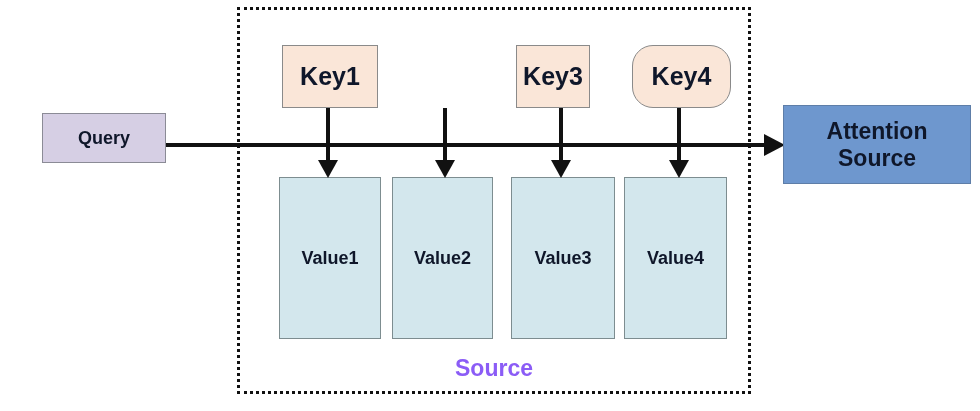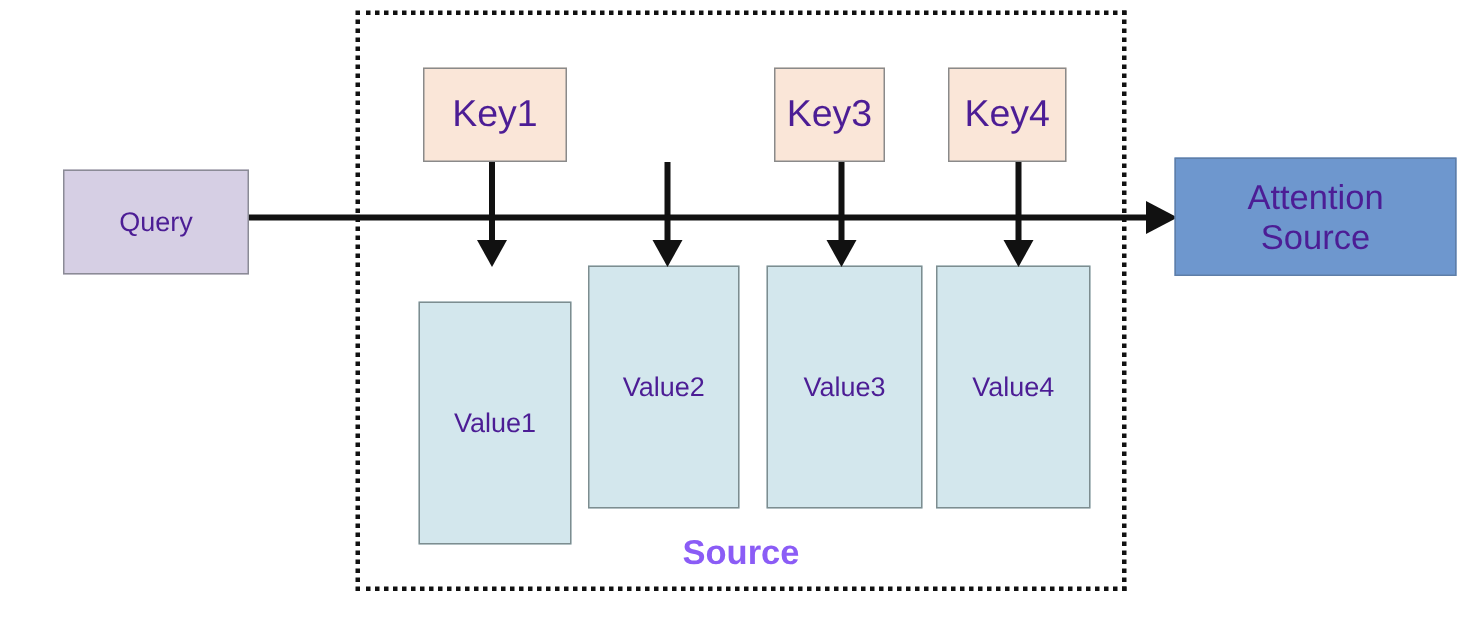--- a/index.html
+++ b/index.html
@@ -18,22 +18,22 @@
     overflow: hidden;
   }
 
   .box {
     position: absolute;
     box-sizing: border-box;
     display: flex;
     align-items: center;
     justify-content: center;
     text-align: center;
-    font-weight: normal;
-    color: #4c1d95;
+    font-weight: bold;
+    color: #0f172a;
     line-height: 1.15;
     user-select: none;
   }
 
   
   #source-region {
     position: absolute;
     left: 237px;
     top: 7px;
     width: 514px;
@@ -72,21 +72,21 @@
     height: 162px;
   }
 
   
   #query-box {
     background: #d6cfe4;
     border: 1.5px solid #8b8b96;
     left: 42px;
     top: 113px;
     width: 124px;
-    height: 70px;
+    height: 50px;
     font-size: 18px;
   }
 
   
   #attention-value-box {
     background: #6e97ce;
     border: 1.5px solid #5e7ea8;
     left: 783px;
     top: 105px;
     width: 188px;
@@ -139,25 +139,25 @@
 <div id="canvas">
 
   <div id="source-region"></div>
 
   <div class="box key-box" style="left:282px; width:96px;">
     <span>Key1</span>
   </div>
   <div class="box key-box" style="left:516px; width:74px;">
     <span>Key3</span>
   </div>
-  <div class="box key-box" style="left:632px; width:79px;">
+  <div class="box key-box" style="left:632px; width:99px;border-radius:21px;">
     <span>Key4</span>
   </div>
 
-  <div class="box value-box" style="left:279px; width:102px;margin-top:24px;">
+  <div class="box value-box" style="left:279px; width:102px;">
     <span>Value1</span>
   </div>
   <div class="box value-box" style="left:392px; width:101px;">
     <span>Value2</span>
   </div>
   <div class="box value-box" style="left:511px; width:104px;">
     <span>Value3</span>
   </div>
   <div class="box value-box" style="left:624px; width:103px;align-items:center;">
     <span>Value4</span>

